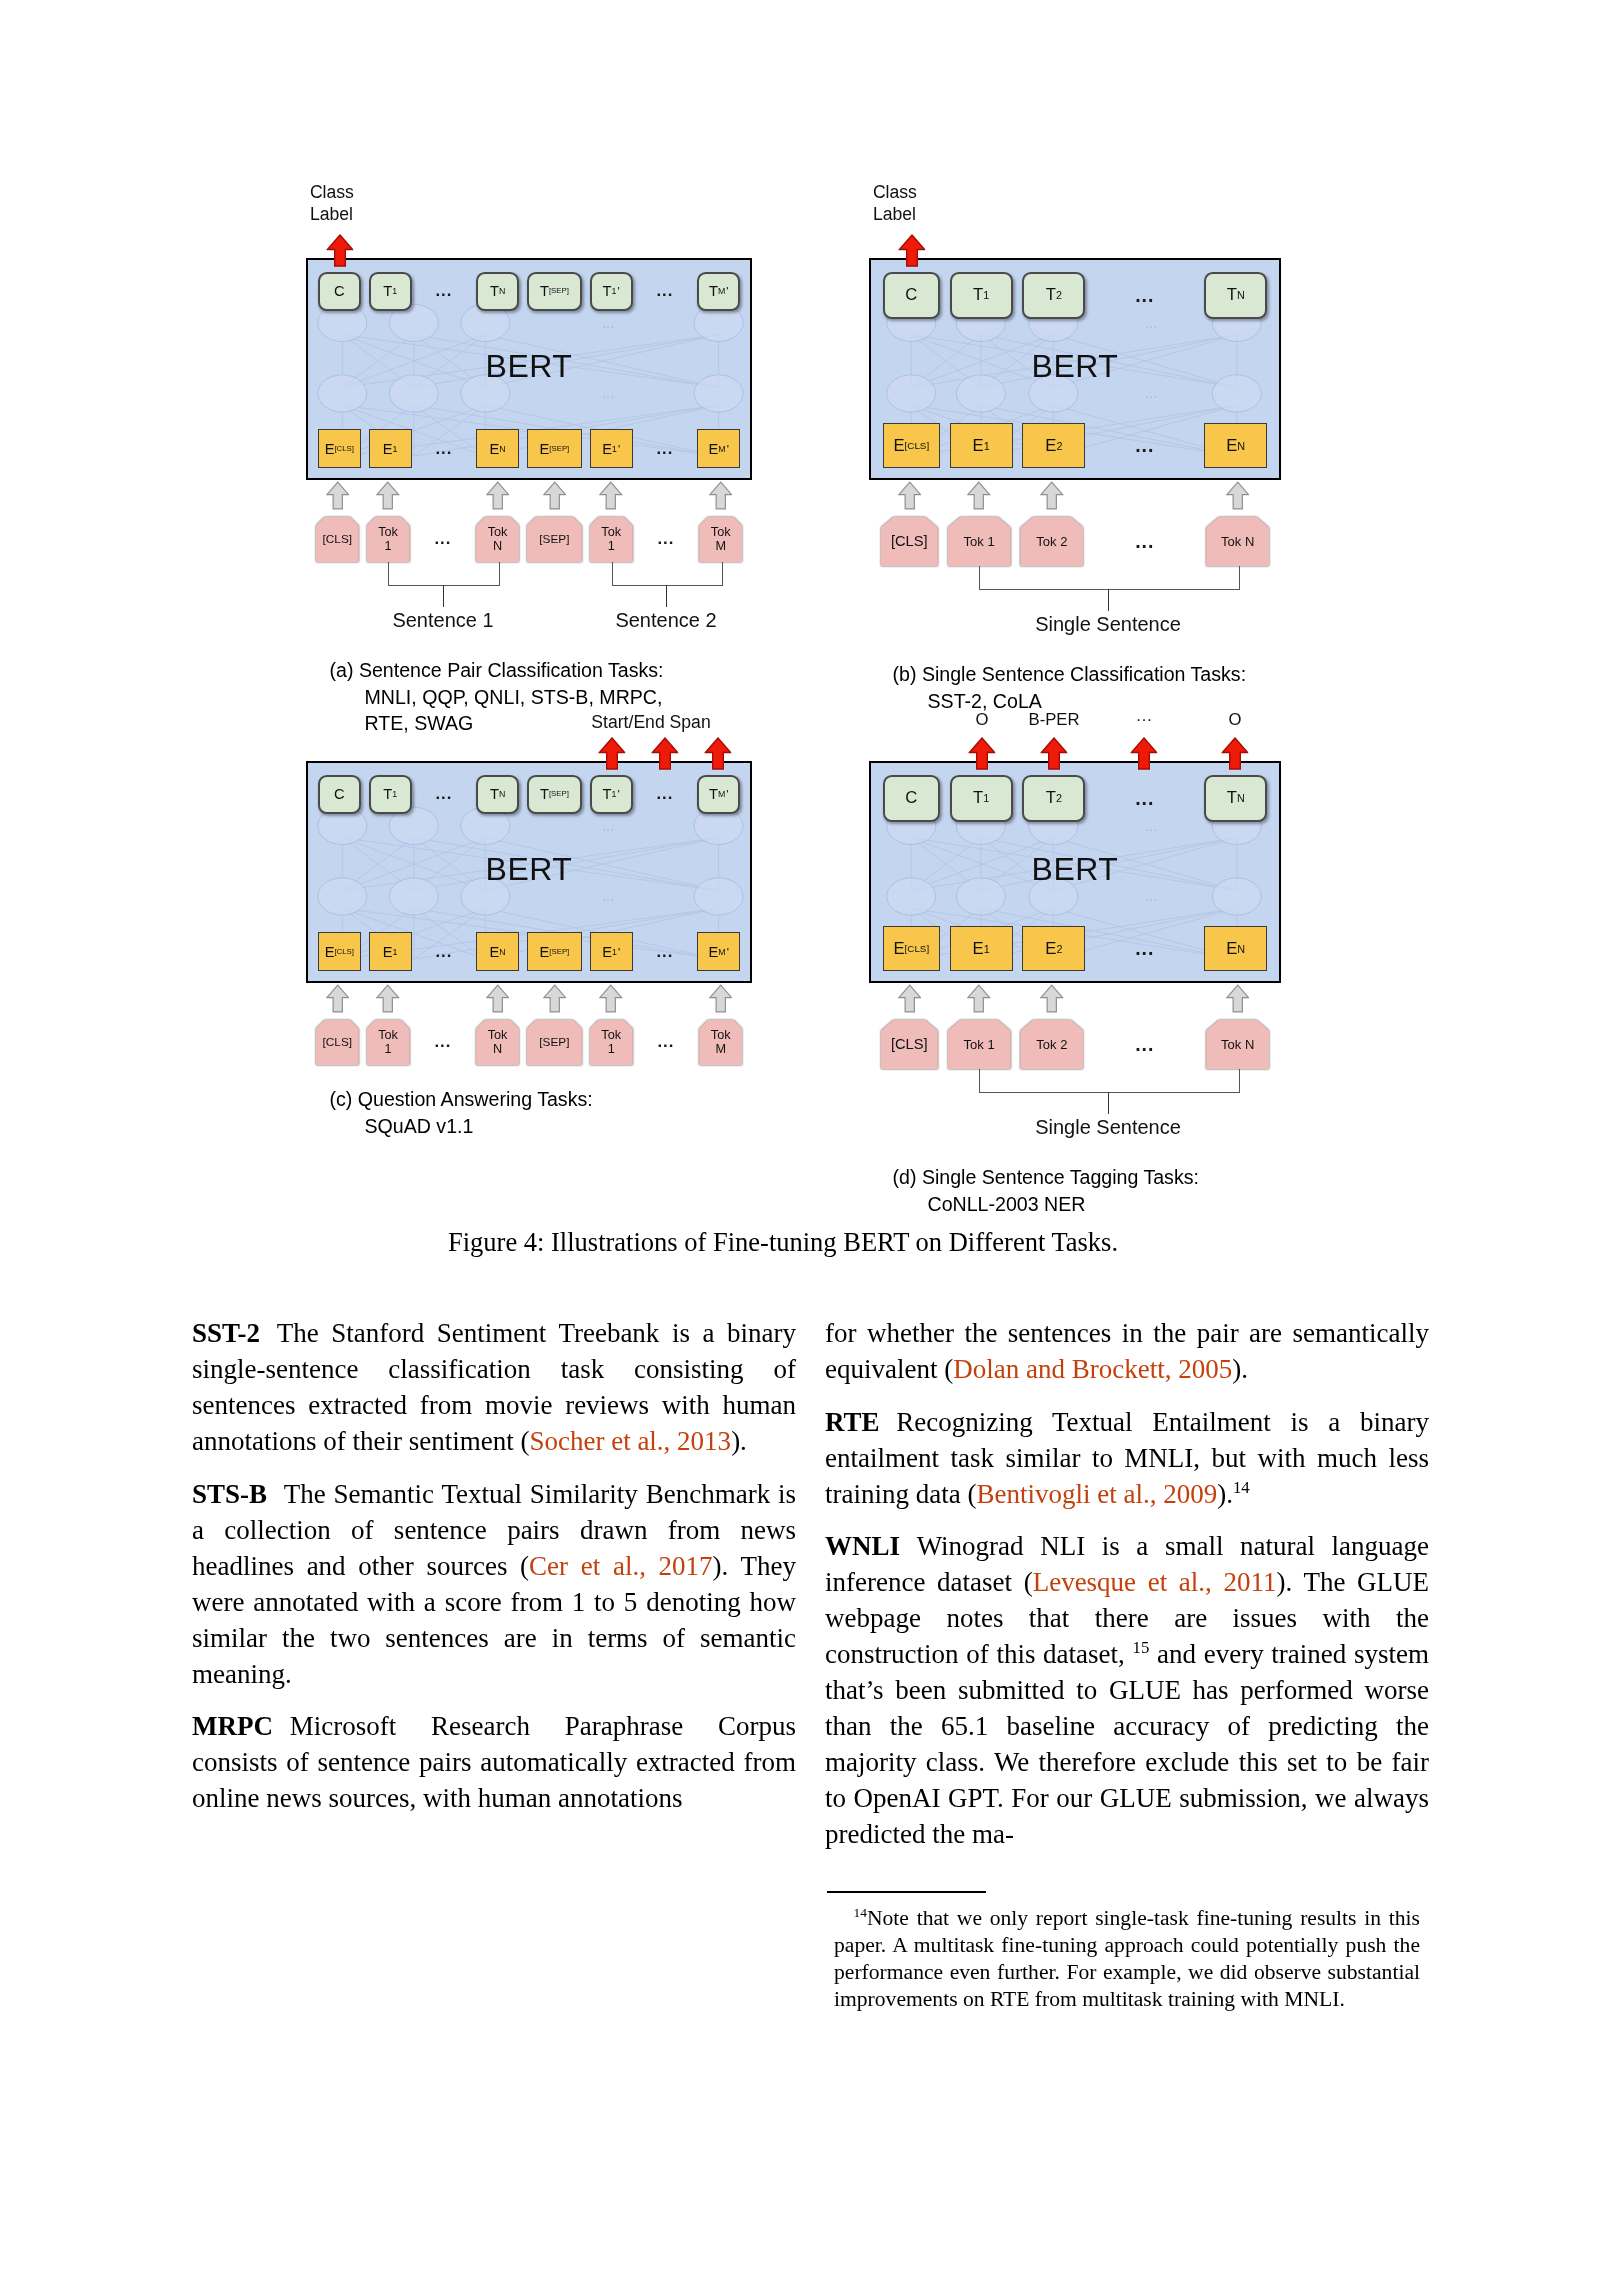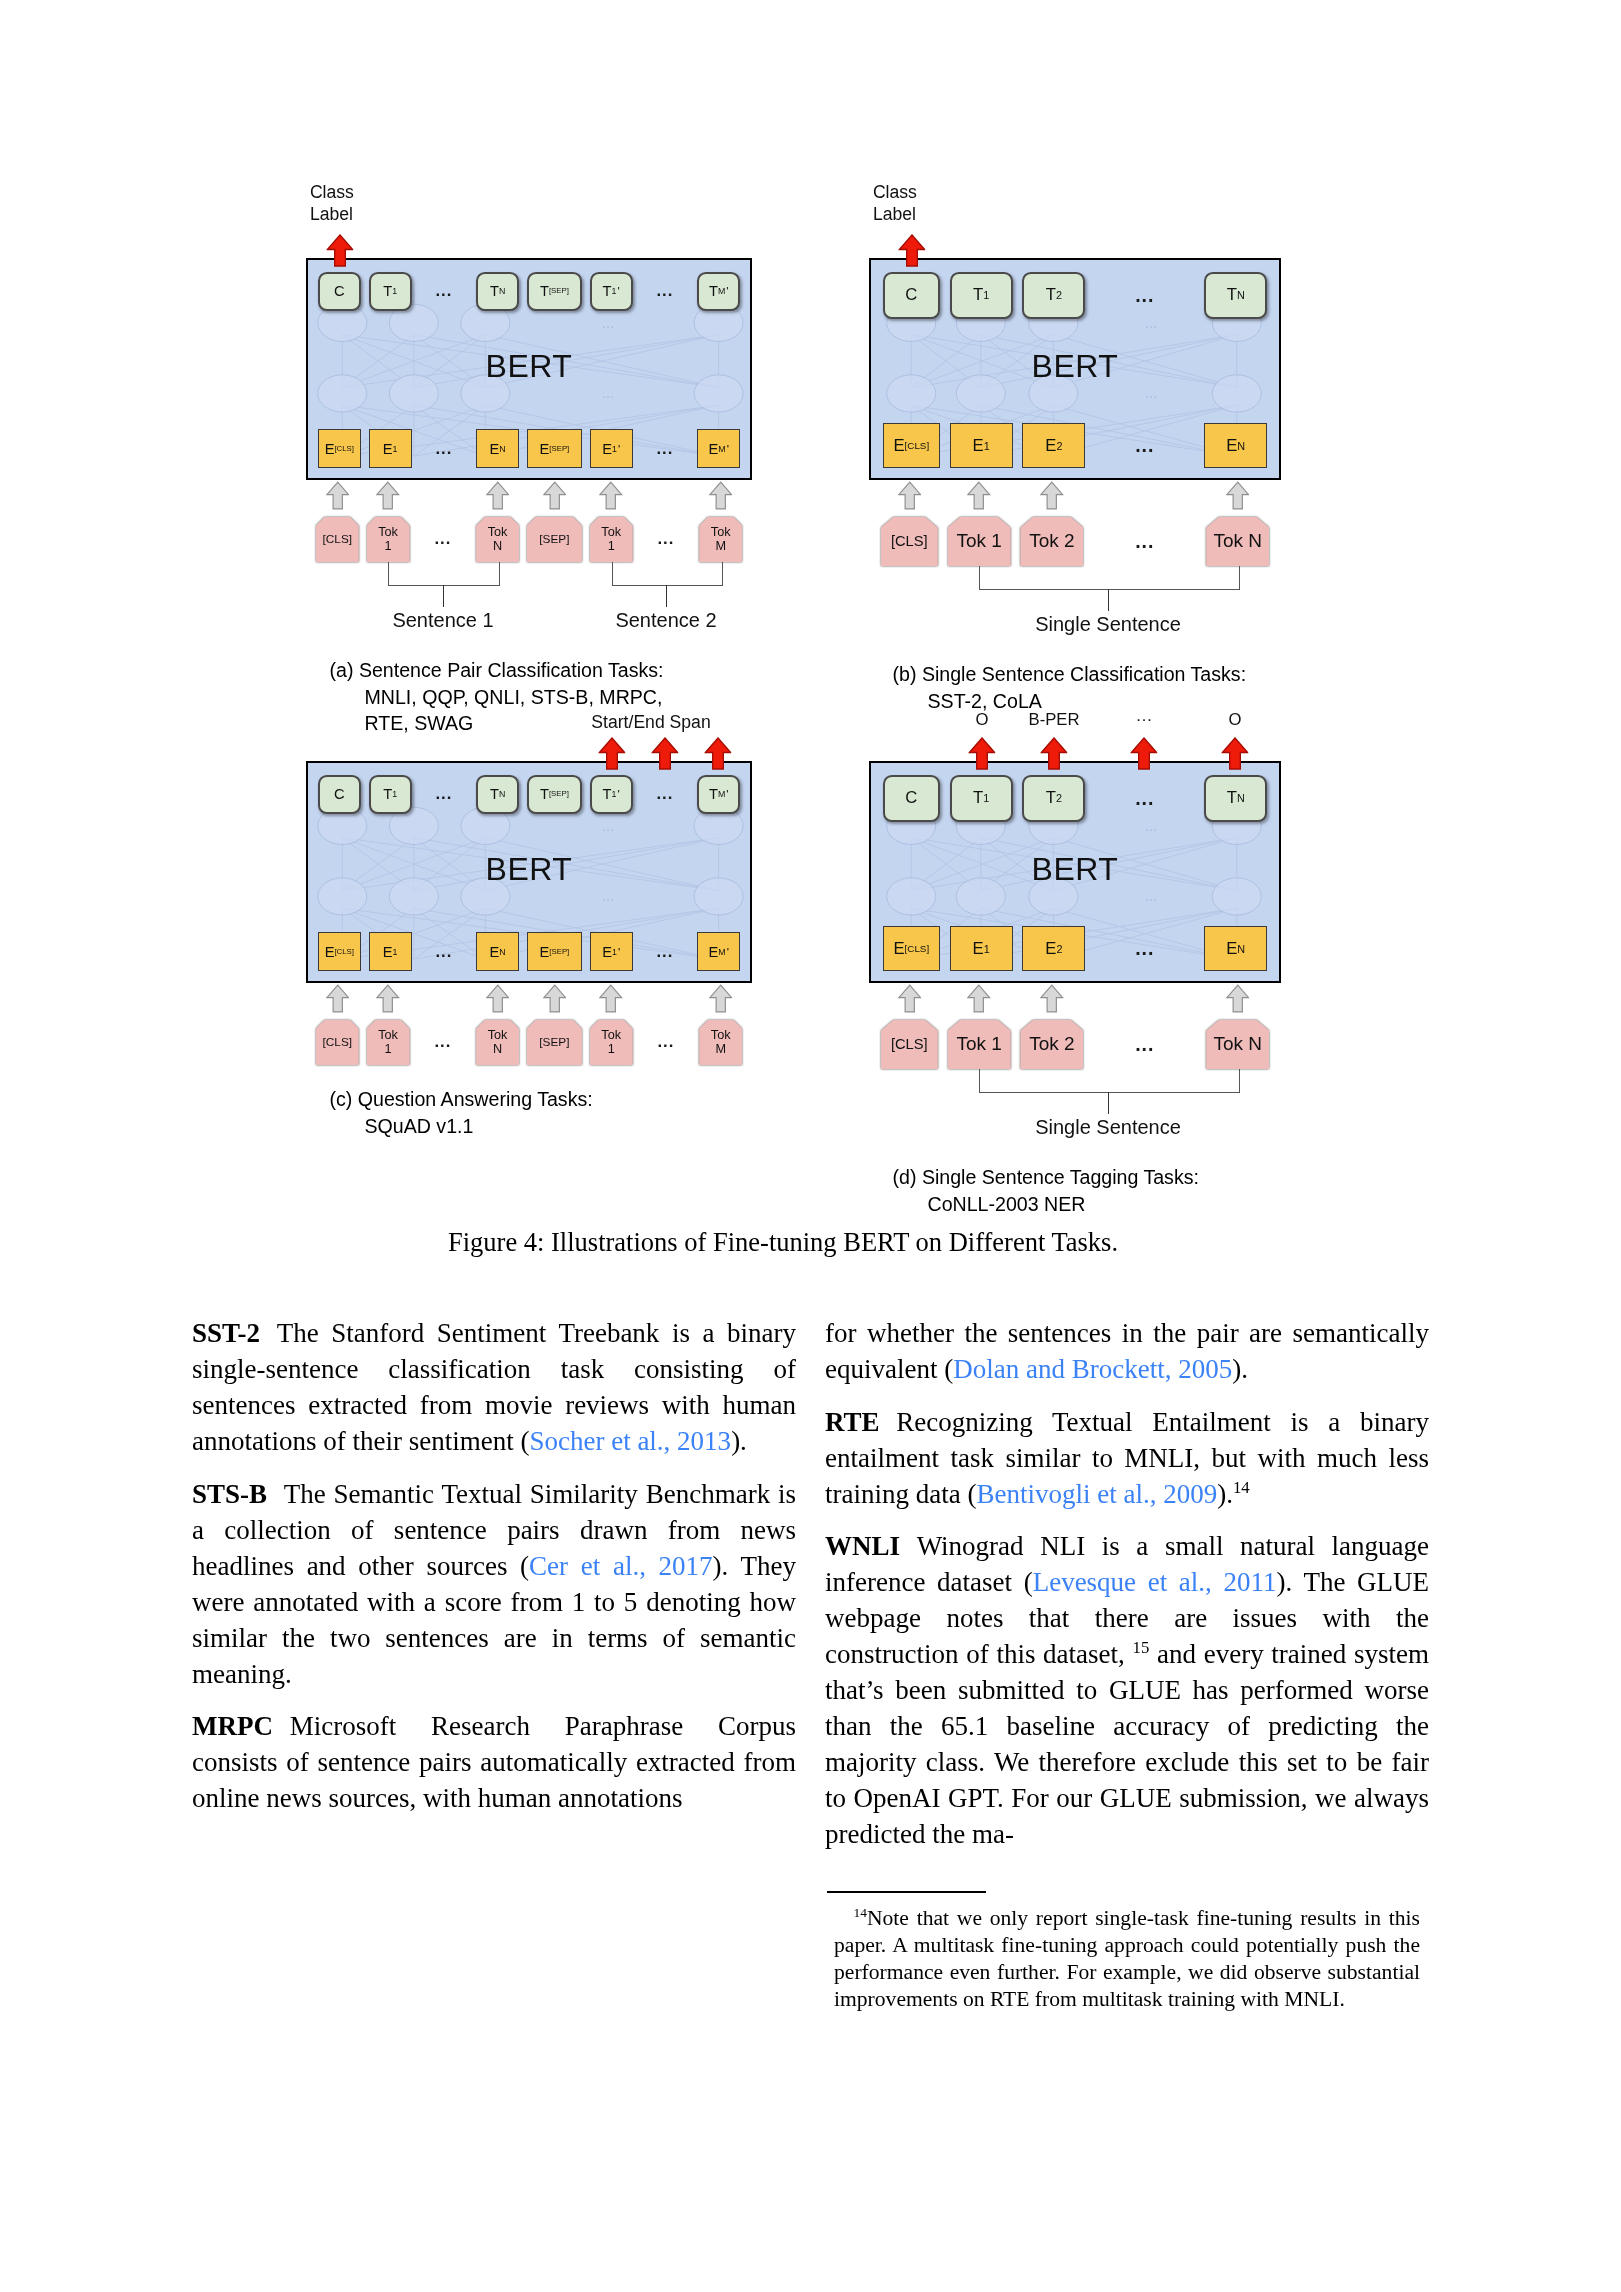--- a/index.html
+++ b/index.html
@@ -55,21 +55,21 @@
 
   .dots{font:bold 16.7px "Liberation Sans",sans-serif;color:#1a1a1a;letter-spacing:1px;justify-content:center;}
   .single .dots{font-size:19.6px;}
 
   .tokwrap{width:100%;filter:drop-shadow(0 0 1px rgba(70,70,70,.95));}
   .tokbox{position:relative;width:100%;background:#f0bcba;display:flex;flex-direction:column;
           justify-content:center;align-items:center;font-family:"Liberation Sans",sans-serif;color:#111;}
   .pair .tokbox{height:45px;clip-path:polygon(8.8px 0,calc(100% - 8.8px) 0,100% 8.8px,100% 100%,0 100%,0 8.8px);
                 font-size:12.7px;line-height:14.7px;}
   .single .tokbox{height:49px;clip-path:polygon(12.7px 0,calc(100% - 12.7px) 0,100% 10.8px,100% 100%,0 100%,0 10.8px);
-                  font-size:19px;}
+                  font-size:13px;}
   .tokbox.brk{font-size:11.8px;}
   .single .tokbox.brk{font-size:14.7px;}
 
   .bracket-area{position:relative;height:74px;font-family:"Liberation Sans",sans-serif;color:#111;}
   .bracket{position:absolute;top:0;height:23.5px;border-left:1.5px solid #555;
            border-right:1.5px solid #555;border-bottom:1.5px solid #555;}
   .stem{position:absolute;top:23.5px;height:21.6px;width:0;border-left:1.5px solid #333;}
   .glabel{position:absolute;top:47px;transform:translateX(-50%);font-size:20px;white-space:nowrap;}
 
   .subcaption{margin:21.6px 0 0 23.5px;font:19.6px/26.5px "Liberation Sans",sans-serif;color:#000;}
@@ -78,21 +78,21 @@
 
   .figcaption{position:absolute;top:1227px;left:0;width:1566px;text-align:center;font-size:26.5px;}
 
   
   .col{position:absolute;top:1315px;width:604px;font-size:27px;line-height:36px;
        text-align:justify;color:#000;}
   #col-left{left:192px;}
   #col-right{left:825px;}
   .col p{margin:0 0 16.7px 0;}
   b.rh{margin-right:16.7px;}
-  a.cite{color:#3b82f6;text-decoration:none;}
+  a.cite{color:#c2410c;text-decoration:none;}
   sup.fm{font-size:62%;line-height:0;}
   .fnblock{margin-top:39px;}
   .fnrule{width:159px;border-top:2.2px solid #000;margin:0 0 11.8px 2px;}
   p.fn{font-size:21.6px;line-height:27px;margin:9px;text-indent:19.6px;text-align:justify;}
   a.url{font-family:"Liberation Mono",monospace;color:#2222aa;font-size:20.6px;
         text-decoration:none;letter-spacing:0.5px;}
 </style>
 </head>
 <body>
 

